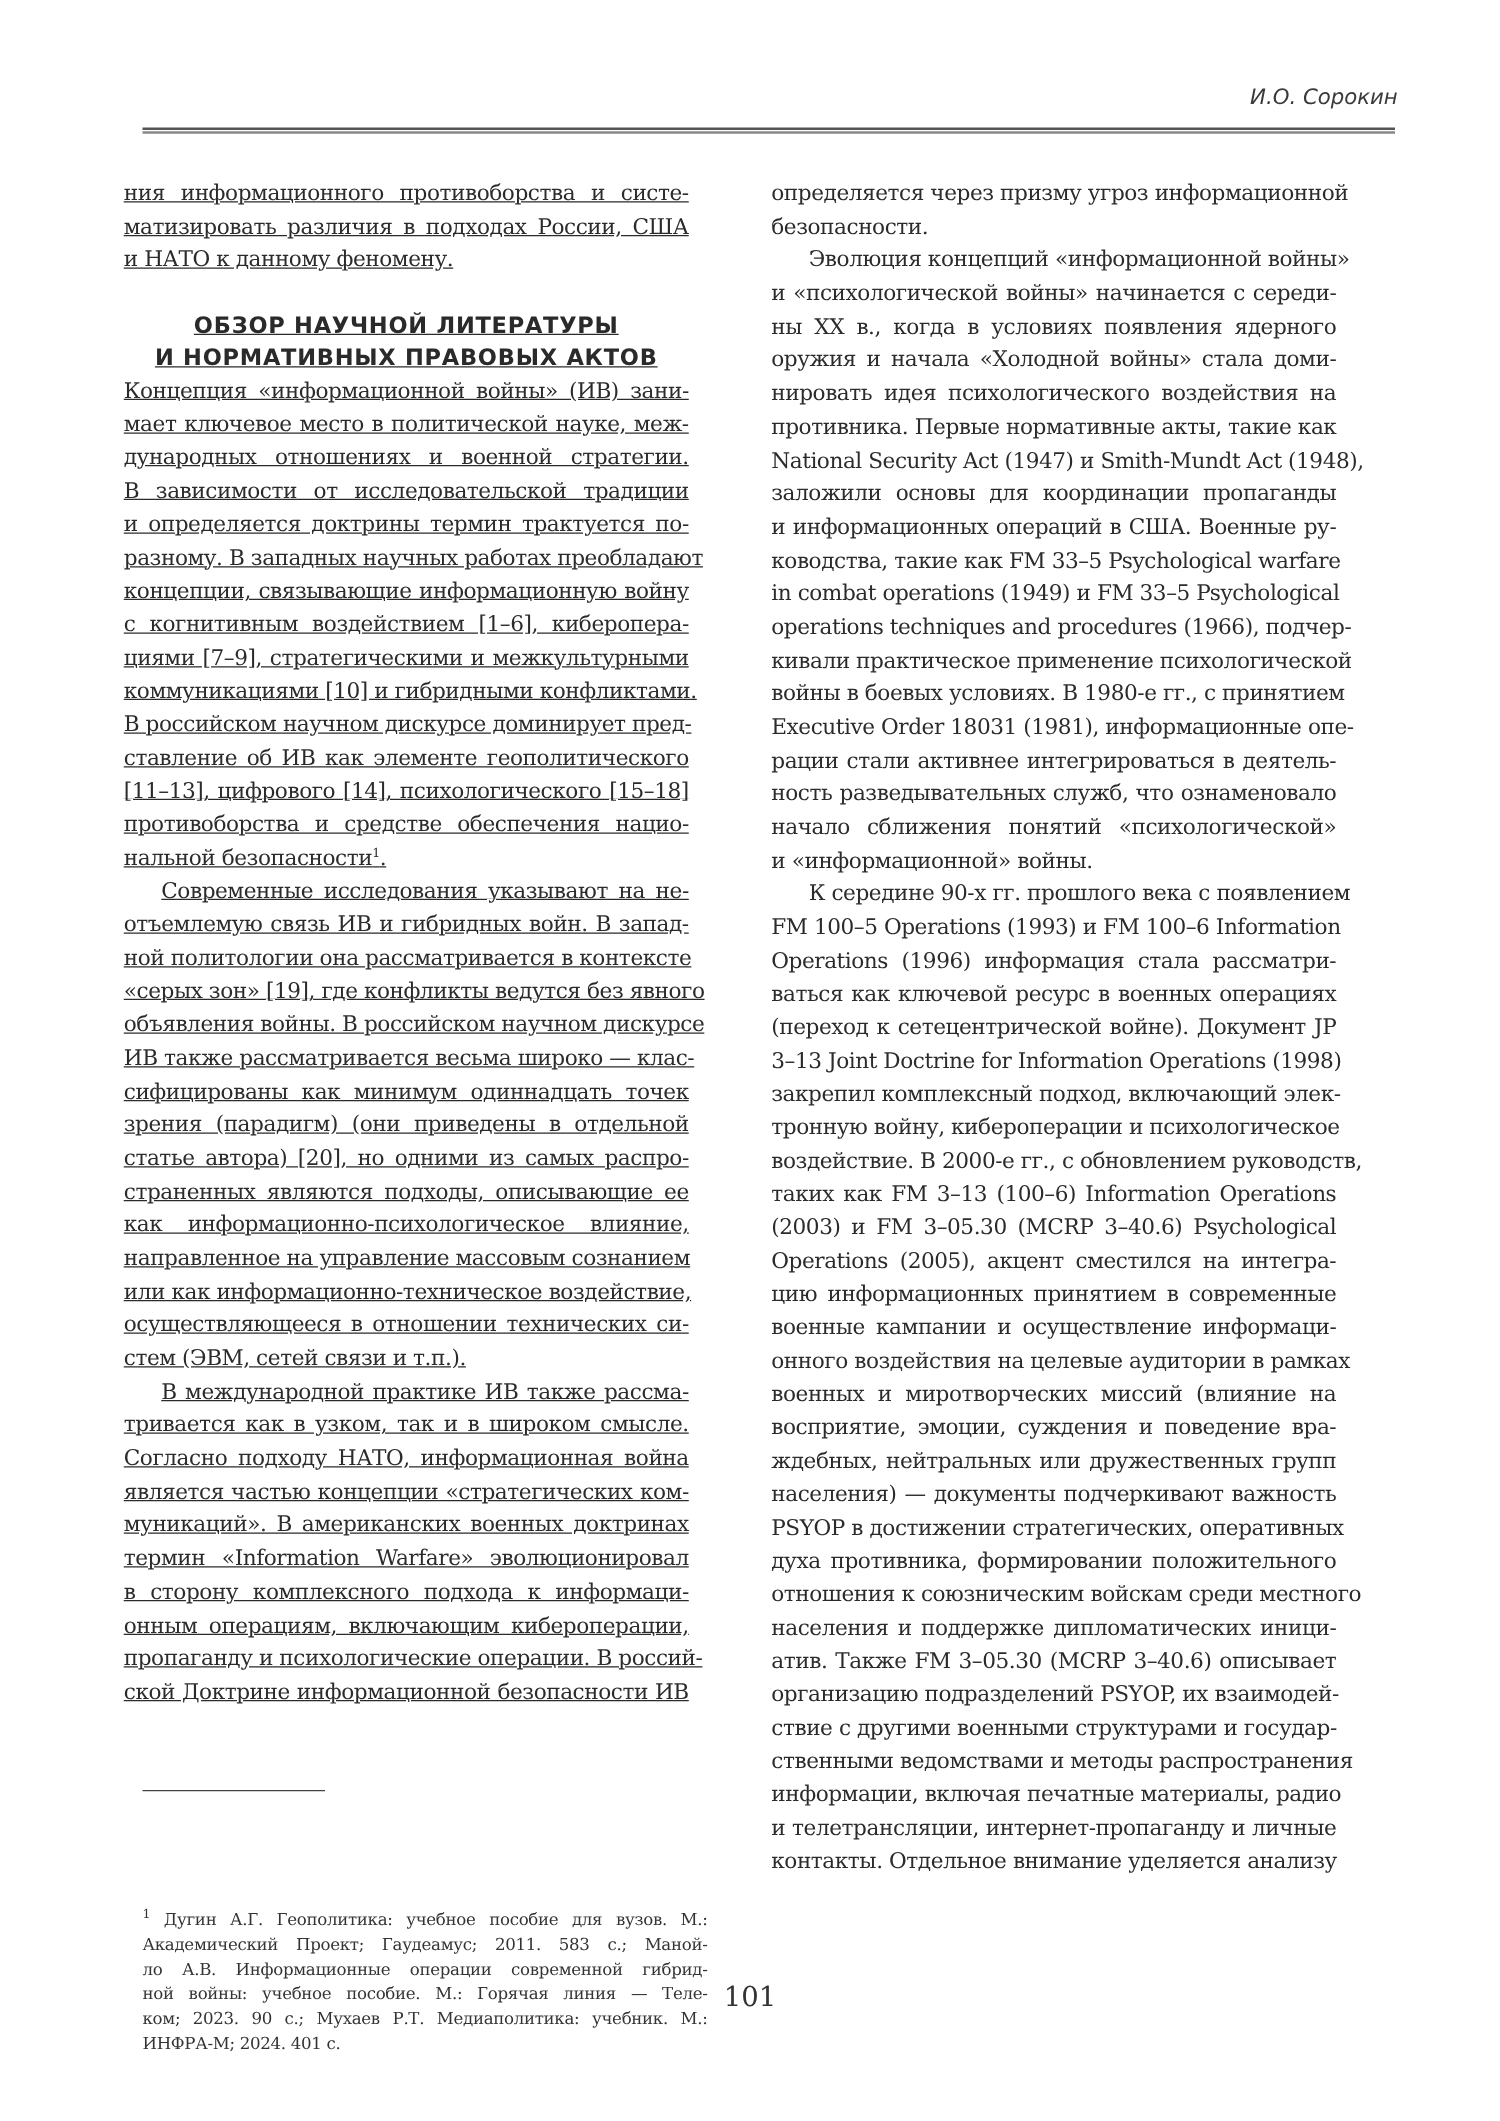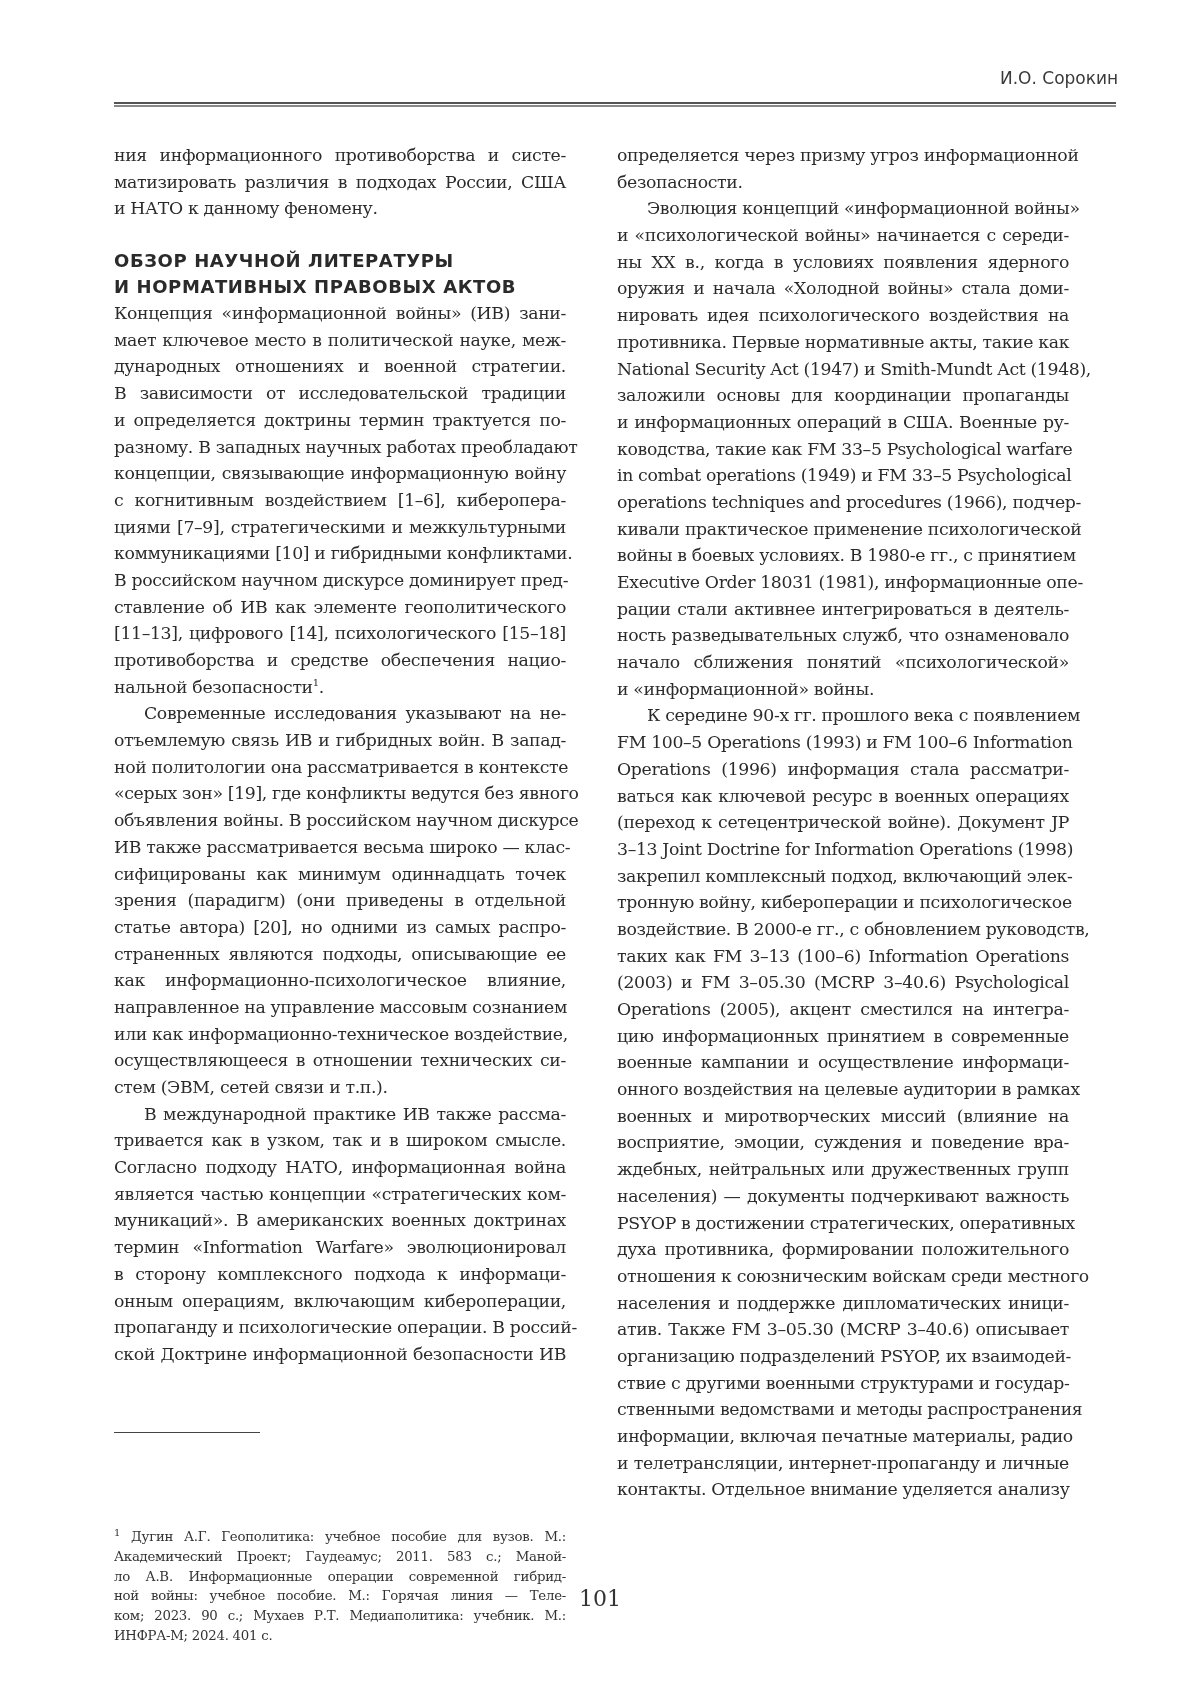--- a/index.html
+++ b/index.html
@@ -3,43 +3,43 @@
 <meta charset="utf-8">
 <style>
   html, body { margin: 0; padding: 0; background: #ffffff; }
   body {
     width: 1200px; height: 1697px; position: relative; overflow: hidden;
     font-family: "DejaVu Serif", "Liberation Serif", serif;
     color: #2b2b2b;
   }
   .running-head {
     position: absolute; left: 1000px; top: 68px; width: 100px;
-    font-family: "DejaVu Sans", sans-serif; 
+    font-family: "DejaVu Sans", sans-serif; font-style: italic;
     font-size: 17px; color: #3a3a3a; text-align: right; white-space: nowrap;
   }
   .head-rule {
     position: absolute; left: 114px; top: 102px; width: 1002px; height: 5px;
     border-top: 2px solid #555; border-bottom: 2px solid #888; box-sizing: border-box;
   }
   .col {
     position: absolute; top: 142px; width: 452px;
   }
-  .col.left { left: 114px; }
+  .col.left { left: 99px; text-decoration: underline; }
   .col.right { left: 617px; }
   .line {
     display: block; height: 26.7px; line-height: 26.7px;
     font-size: 17.3px; white-space: nowrap;
     text-align: justify; text-align-last: justify;
     letter-spacing: -0.35px;
   }
   .line.last { text-align-last: left; }
   .line.indent { padding-left: 30px; }
   .heading {
     font-family: "DejaVu Sans", sans-serif; font-weight: bold;
-    font-size: 18px; letter-spacing: 0.6px; text-align: left;
+    font-size: 18px; letter-spacing: 0.6px; text-align: center;
     height: 26px; line-height: 26px; color: #2a2a2a; white-space: nowrap;
   }
   .heading.first { margin-top: 26px; }
   sup { font-size: 10px; line-height: 0; vertical-align: super; }
   .fn-rule {
     position: absolute; left: 114px; top: 1432px; width: 146px; height: 0;
     border-top: 1.5px solid #444;
   }
   .footnote {
     position: absolute; left: 114px; top: 1527px; width: 452px;

